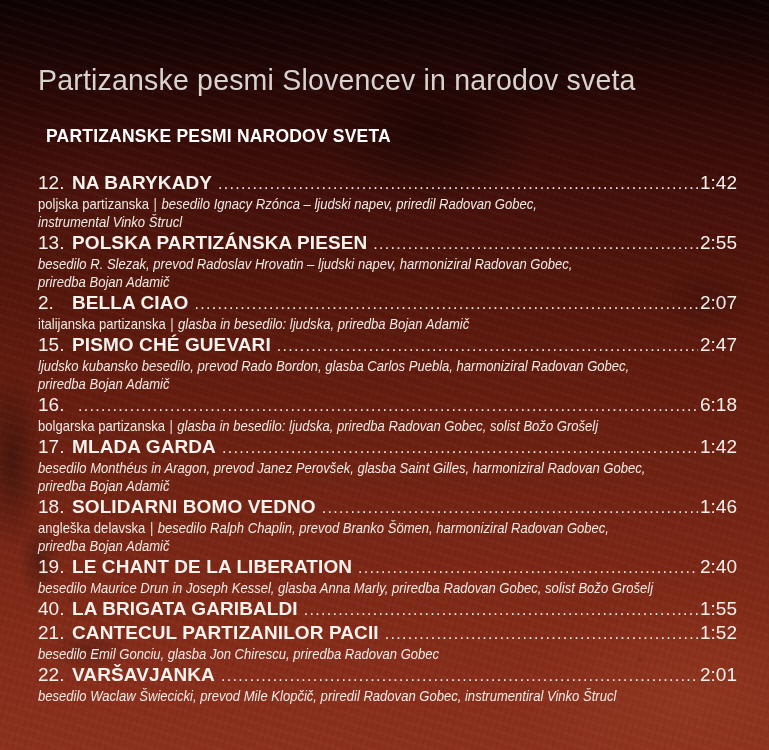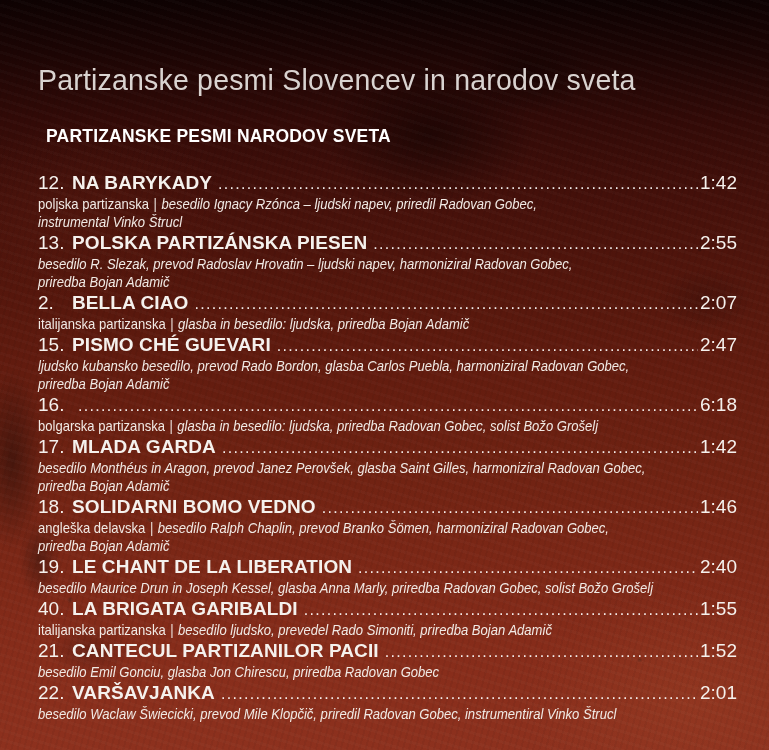--- a/index.html
+++ b/index.html
@@ -209,23 +209,20 @@
           </div>
   </div>
 
   <div class="track">
     <div class="track-line">
       <span class="track-num">40.</span>
       <span class="track-ttl">LA BRIGATA GARIBALDI</span>
       <span class="dots">............................................................................................................................................................................................................................</span>
       <span class="track-time">1:55</span>
     </div>
-    <div class="credits">
-            <div class="credit-line"><span class="genre">italijanska partizanska</span><span class="sep">|</span><span>besedilo ljudsko, prevedel Rado Simoniti, priredba Bojan Adamič</span></div>
-          </div>
   </div>
 
   <div class="track">
     <div class="track-line">
       <span class="track-num">21.</span>
       <span class="track-ttl">CANTECUL PARTIZANILOR PACII</span>
       <span class="dots">............................................................................................................................................................................................................................</span>
       <span class="track-time">1:52</span>
     </div>
     <div class="credits">

